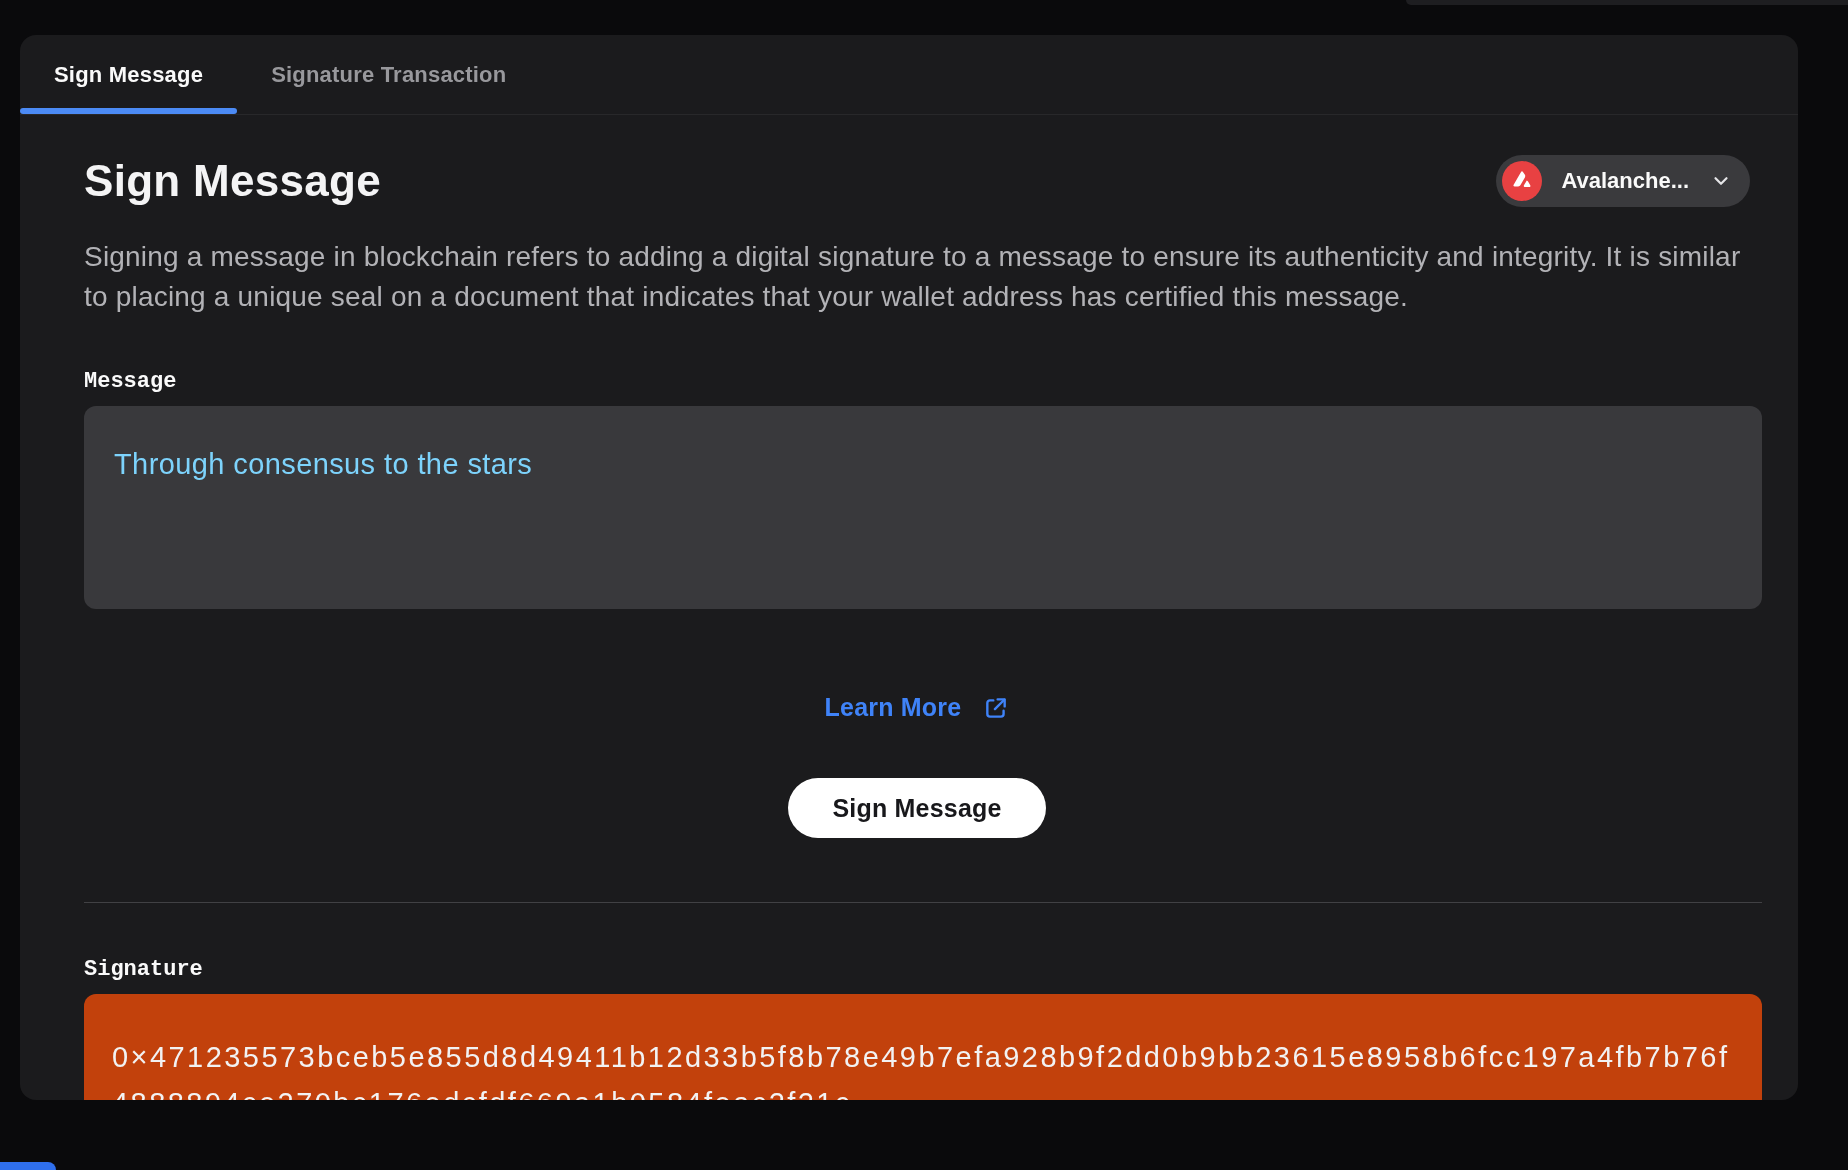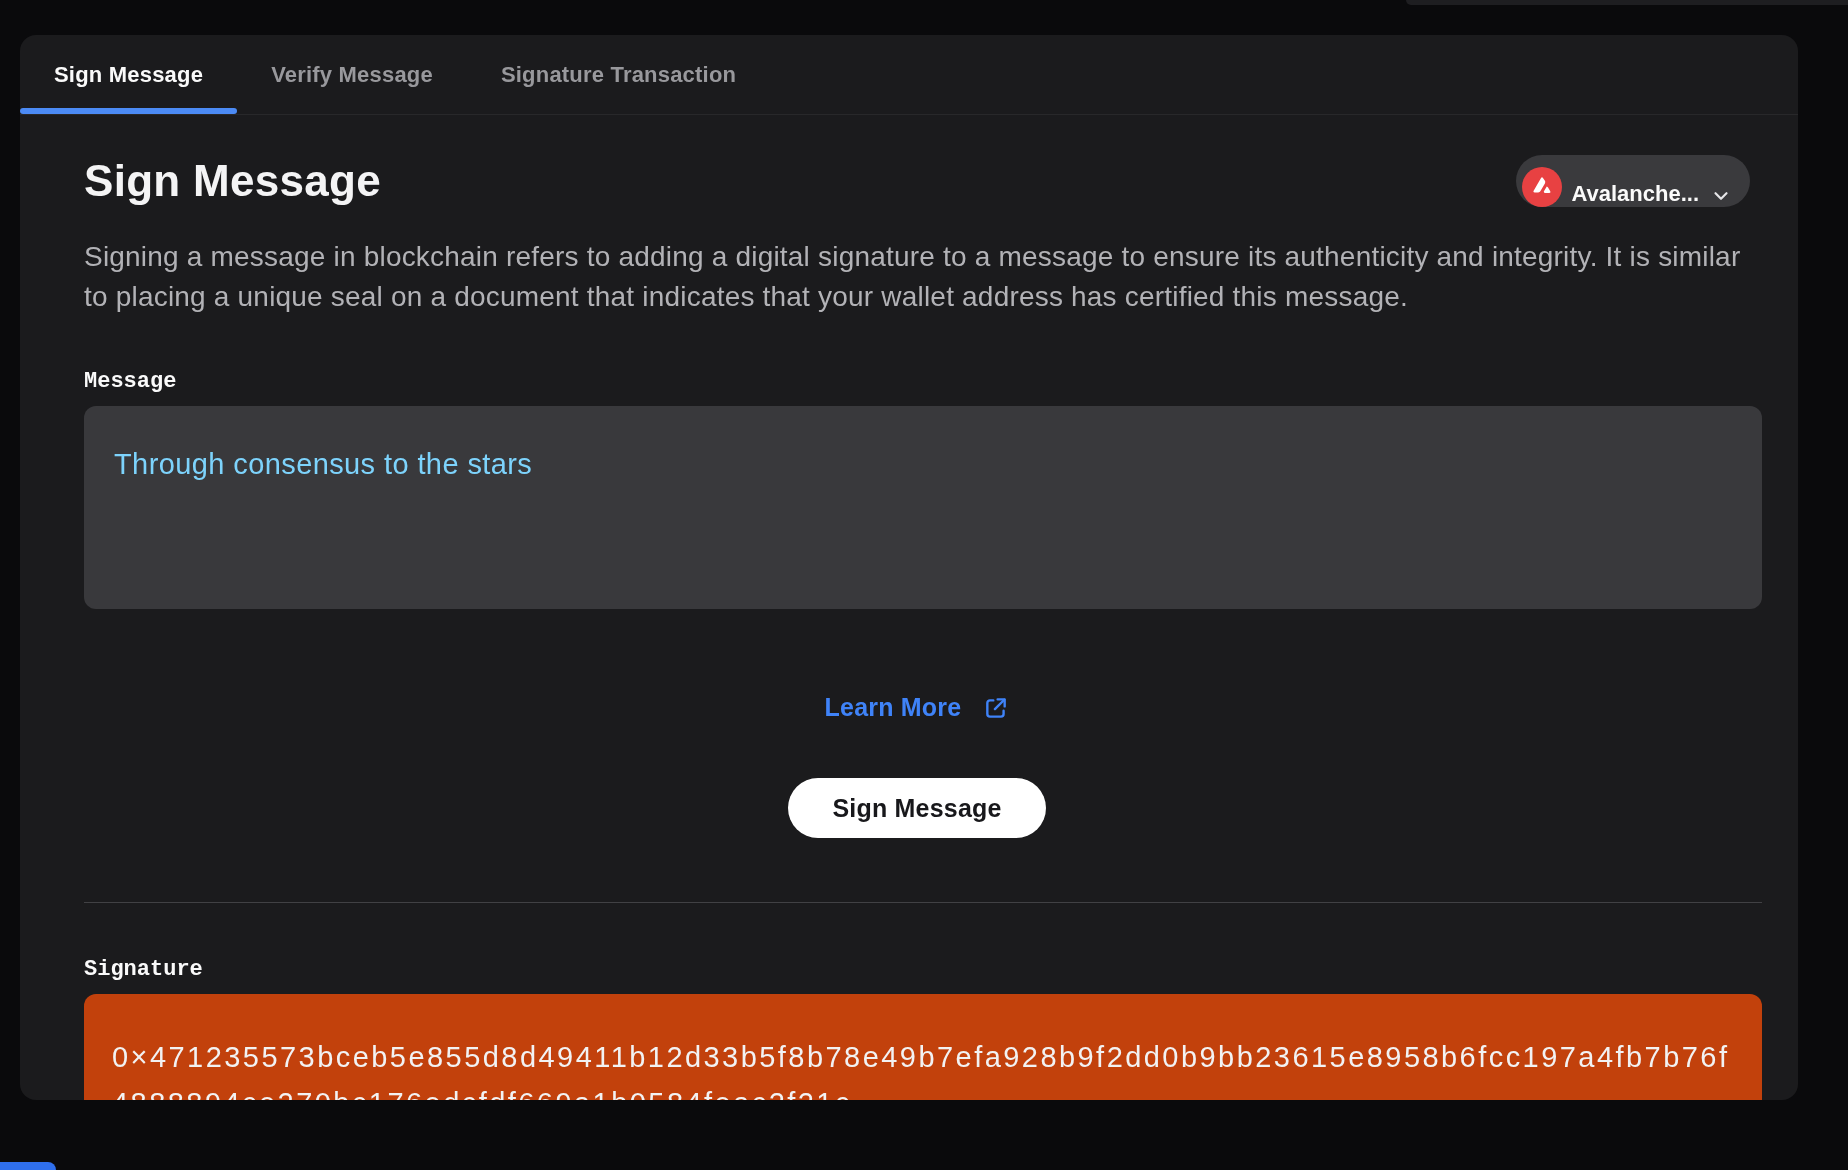--- a/index.html
+++ b/index.html
@@ -50,21 +50,21 @@
   
   .card-body { padding: 40px 48px 0 64px; }
   .head-row {
     display: flex; align-items: center; justify-content: space-between;
   }
   .page-title {
     font-size: 44px; font-weight: 700; color: #f4f4f5;
     letter-spacing: 0.3px;
   }
   .network-pill {
-    display: flex; align-items: flex-end; gap: 9px;
+    display: flex; align-items: center; gap: 19px;
     height: 52px; padding: 0 18px 0 6px;
     background: #3a3a3d; border-radius: 26px;
     cursor: pointer;
   }
   .network-icon {
     width: 40px; height: 40px; border-radius: 50%;
     background: #e84142;
     display: flex; align-items: center; justify-content: center;
     flex: none;
   }
@@ -137,21 +137,20 @@
 </head>
 <body>
 
 <div class="top-right-sliver"></div>
 <div class="bottom-left-sliver"></div>
 
 <div class="card">
 
   <div class="tabs">
     <div class="tab active">Sign Message</div>
-    <div class="tab">Verify Message</div>
     <div class="tab">Signature Transaction</div>
   </div>
 
   <div class="card-body">
 
     <div class="head-row">
       <h1 class="page-title">Sign Message</h1>
 
       <div class="network-pill">
         <span class="network-icon">

